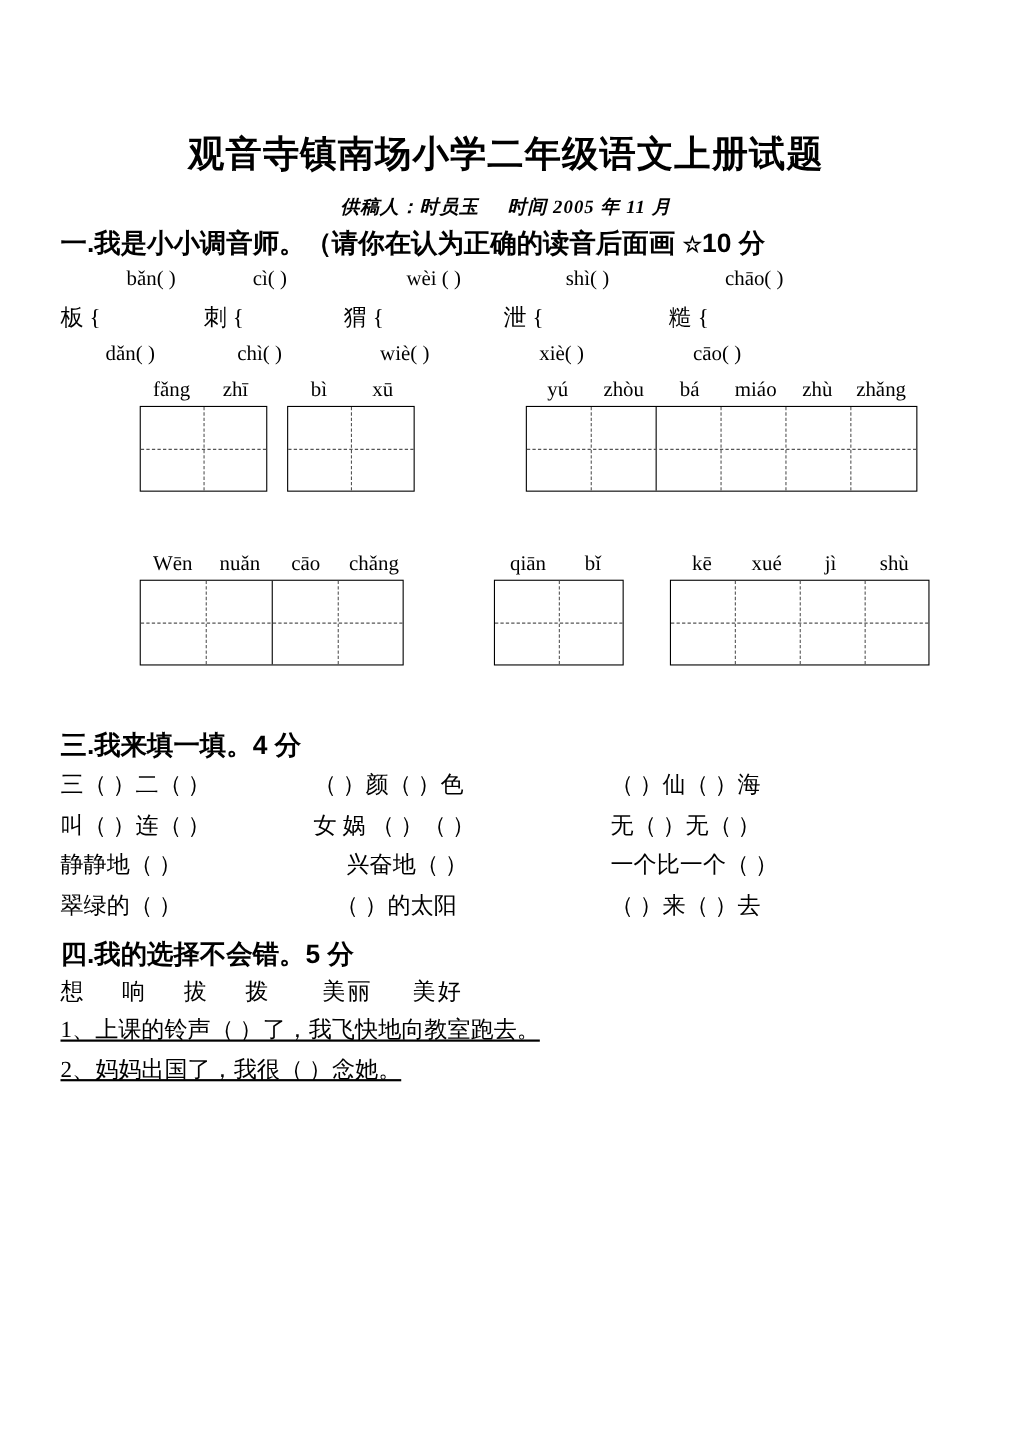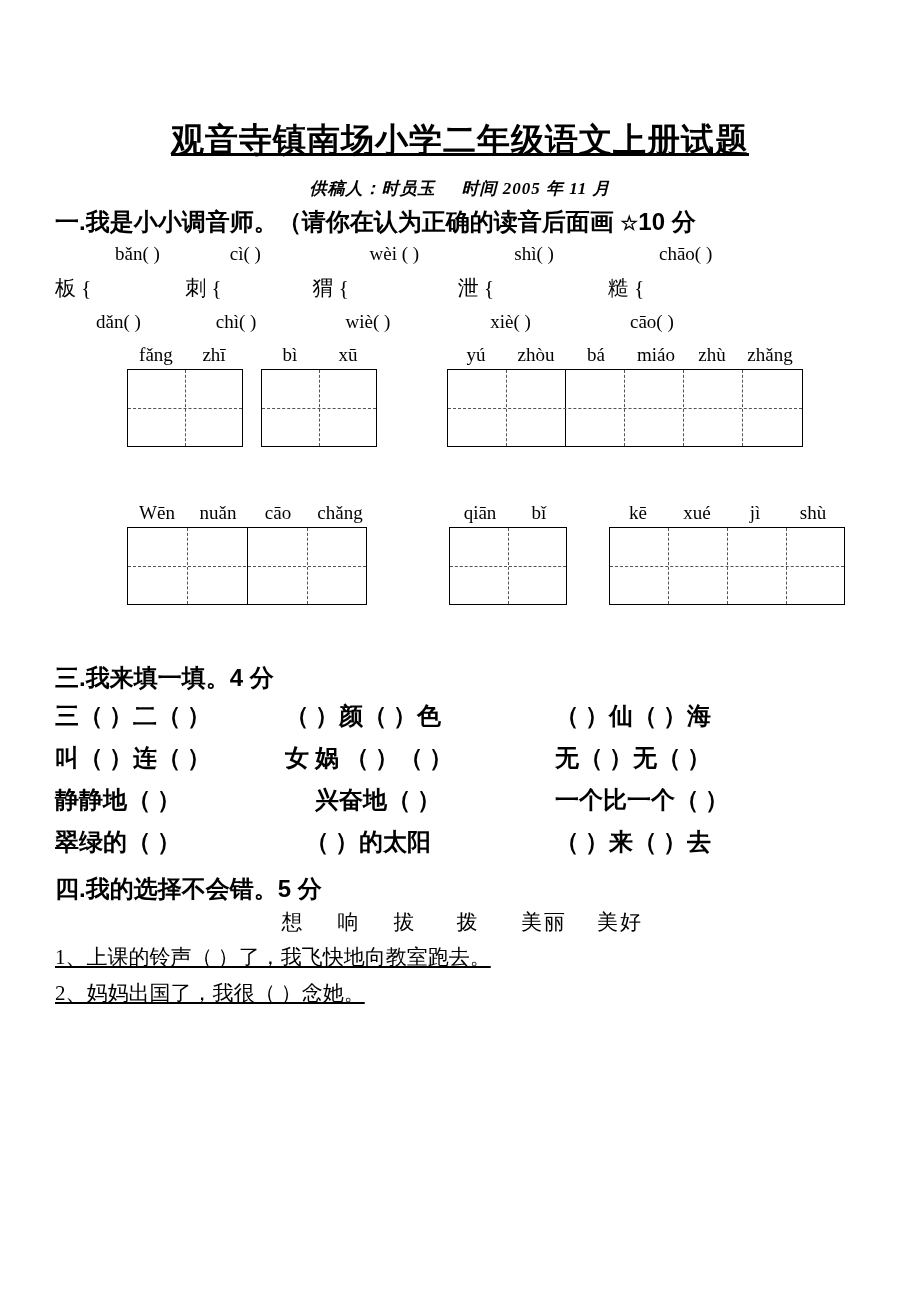--- a/index.html
+++ b/index.html
@@ -31,21 +31,20 @@
 
   
   .doc-title {
     font-family: "Liberation Serif", serif;
     font-weight: bold;
     font-size: 33px;
     text-align: center;
     letter-spacing: 1px;
     margin: 0 0 14px 0;
     white-space: nowrap;
-    text-decoration: underline;
   }
   .byline {
     text-align: center;
     font-size: 17px;
     font-family: "Liberation Serif", serif;
     font-style: italic;
     font-weight: bold;
     letter-spacing: 1px;
     margin: 0 0 6px 0;
   }
@@ -105,30 +104,29 @@
     content: "";
     position: absolute;
     left: 0; right: 0;
     top: 50%;
     border-top: 1px dashed #555;
   }
   .grp { display: inline-block; vertical-align: top; }
 
   
   .fill-line {
-    font-size: 24px;
+    font-size: 21px;
     line-height: 1.75;
     white-space: nowrap;
-    font-weight: bold;
   }
 
   
   .word-bank {
     font-size: 21px;
-    text-align: center;
+    text-align: left;
     letter-spacing: 2px;
     margin: 4px 0 4px 0;
   }
   .q-line {
     font-size: 21px;
     line-height: 1.7;
     text-decoration: underline;
   }
 </style>
 </head>
@@ -177,21 +175,21 @@
       
       <div class="grp" style="margin-right:14px">
         <div class="pin-row">
           <span class="pin" style="width:58px">fǎng</span><span class="pin" style="width:58px">zhī</span>
         </div>
         <div class="boxes" style="width:116px">
           <span class="cell" style="width:58px"></span><span class="cell" style="width:57px"></span>
         </div>
       </div>
       
-      <div class="grp" style="margin-right:66px">
+      <div class="grp" style="margin-right:97px">
         <div class="pin-row">
           <span class="pin" style="width:58px">bì</span><span class="pin" style="width:58px">xū</span>
         </div>
         <div class="boxes" style="width:116px">
           <span class="cell" style="width:58px"></span><span class="cell" style="width:57px"></span>
         </div>
       </div>
       
       <div class="grp">
         <div class="pin-row">

